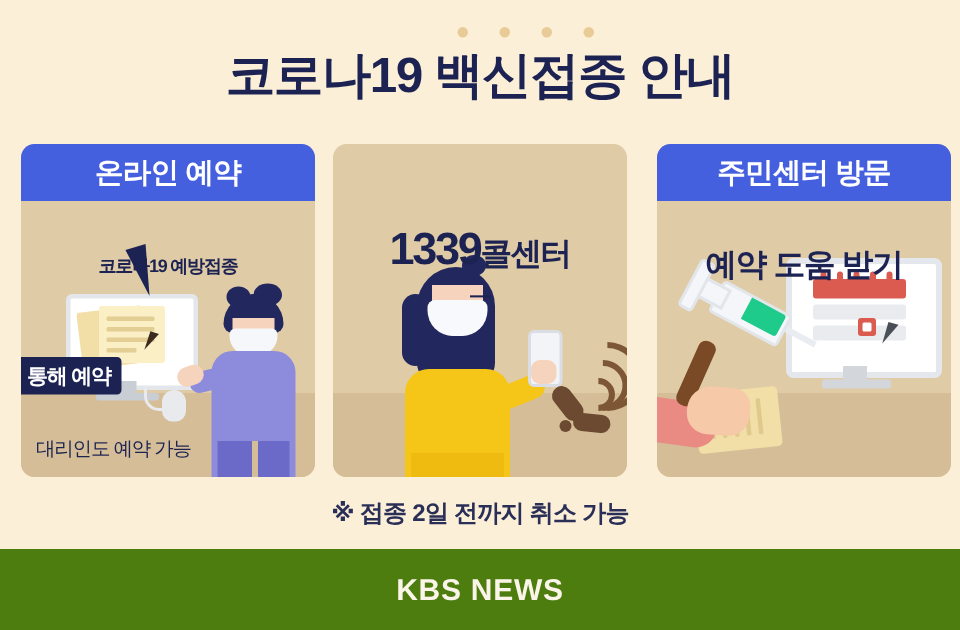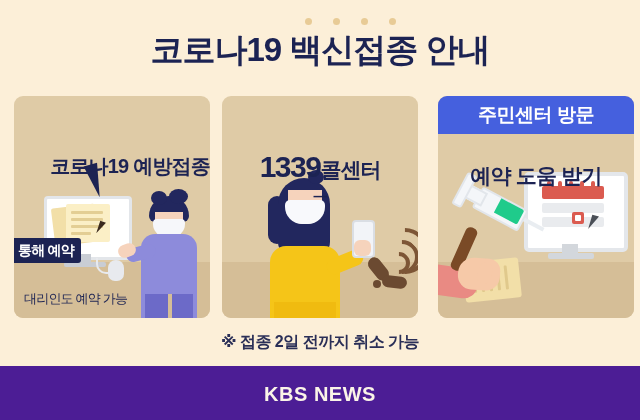--- a/index.html
+++ b/index.html
@@ -57,21 +57,21 @@
     background:#DFCBA6;
   }
 
   .ctext{
     position:absolute;left:0;width:100%;text-align:center;
     color:#1C2353;font-weight:bold;letter-spacing:-0.8px;white-space:nowrap;
     z-index:6;
   }
 
   
-  .c1 .l1{top:19px;font-size:20px;text-align:right;}
+  .c1 .l1{top:35px;font-size:12px;}
   .c1 .l2{top:41px;font-size:18px;}
 
   
   .urlbadge{
     position:absolute;left:-6px;top:104px;height:25px;z-index:9;
     display:flex;align-items:stretch;
   }
   .url-box{
     background:#ffffff;border:2.5px solid #1C2353;border-radius:3px;
     display:flex;align-items:center;padding:0 6px;
@@ -102,21 +102,21 @@
 
   
   .footnote{
     position:absolute;left:0;top:332px;width:640px;text-align:center;
     font-size:16px;font-weight:bold;color:#2A2F57;letter-spacing:-0.5px;
   }
 
   
   .footer{
     position:absolute;left:0;top:366px;width:640px;height:54px;
-    background:#4c1d95;
+    background:#4d7c0f;
   }
   .footer .brand{
     position:absolute;left:0;top:17px;width:640px;text-align:center;
     color:#FBF4E8;font-size:20px;font-weight:bold;letter-spacing:0.5px;
   }
 
   
   .ill{position:absolute;left:0;top:0;width:196px;height:184px;}
 
   
@@ -235,20 +235,21 @@
     <i></i>
     <i></i>
     <i></i>
   </div>
 
   <div class="title">코로나19 백신접종 안내</div>
 
   <div class="cards">
 
     <div class="card c1">
+      <div class="card-head">온라인 예약</div>
       <div class="card-body">
         <div class="wall"></div>
         <div class="floor"></div>
 
         <div class="ill">
           <div class="mon-screen"></div>
           <div class="doc-a"></div>
           <div class="doc-b">
             <i></i>
               <i></i>

